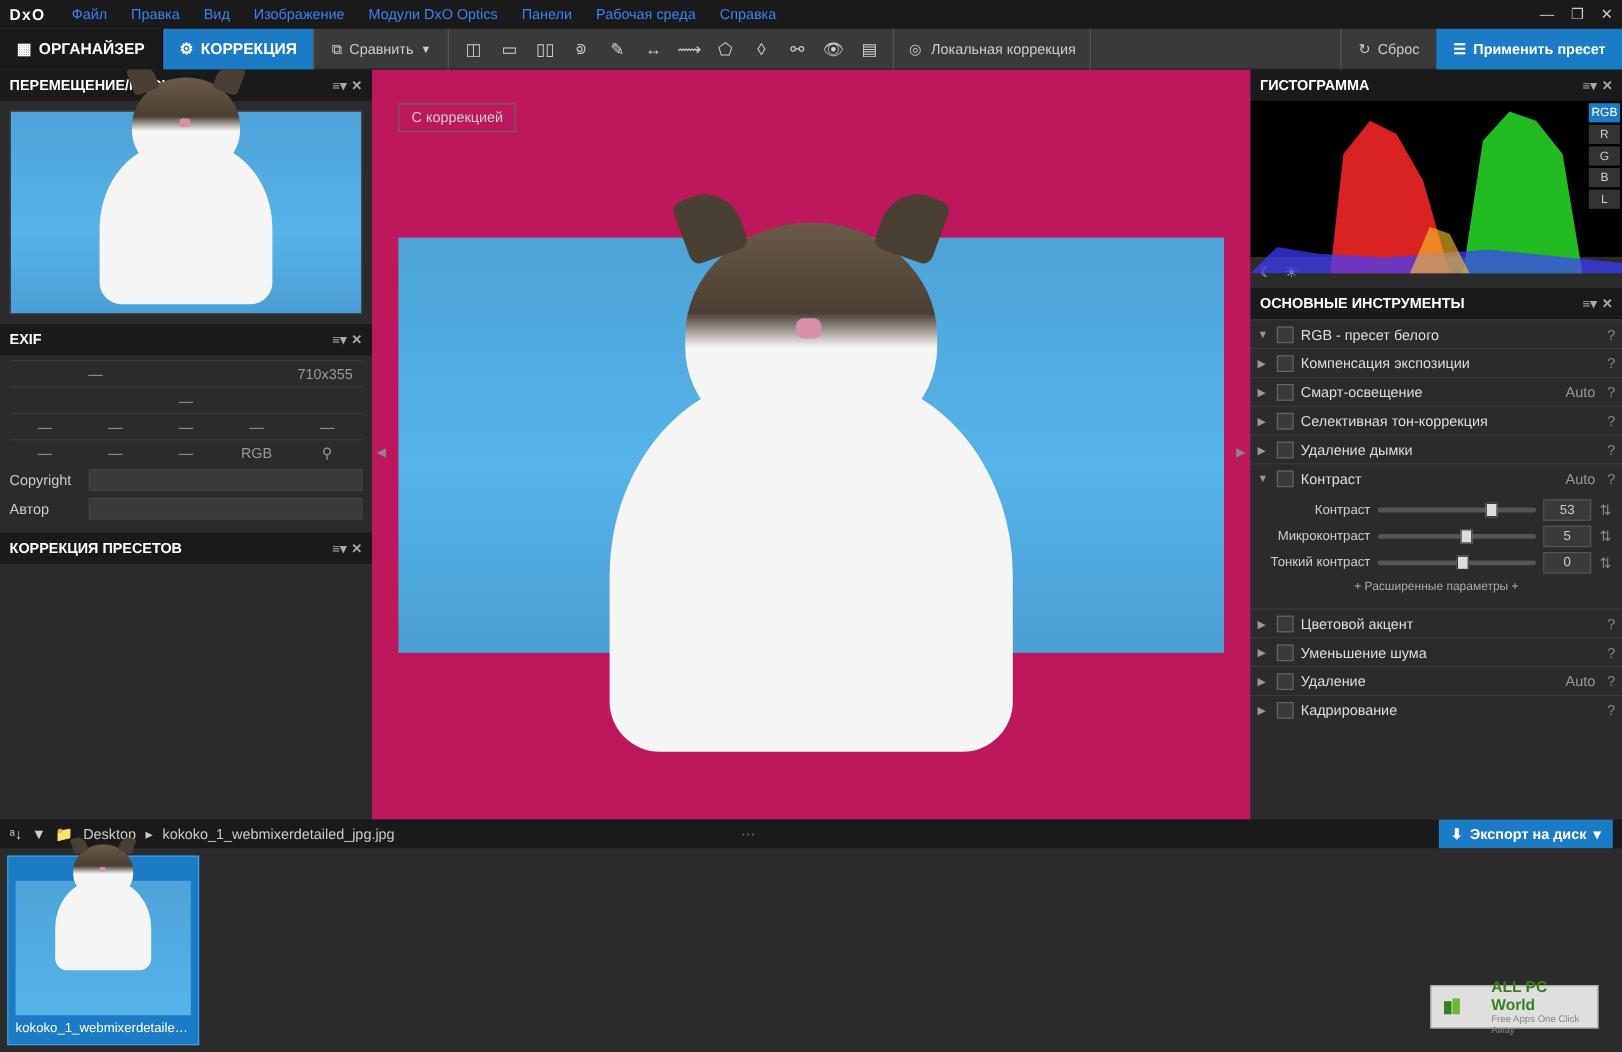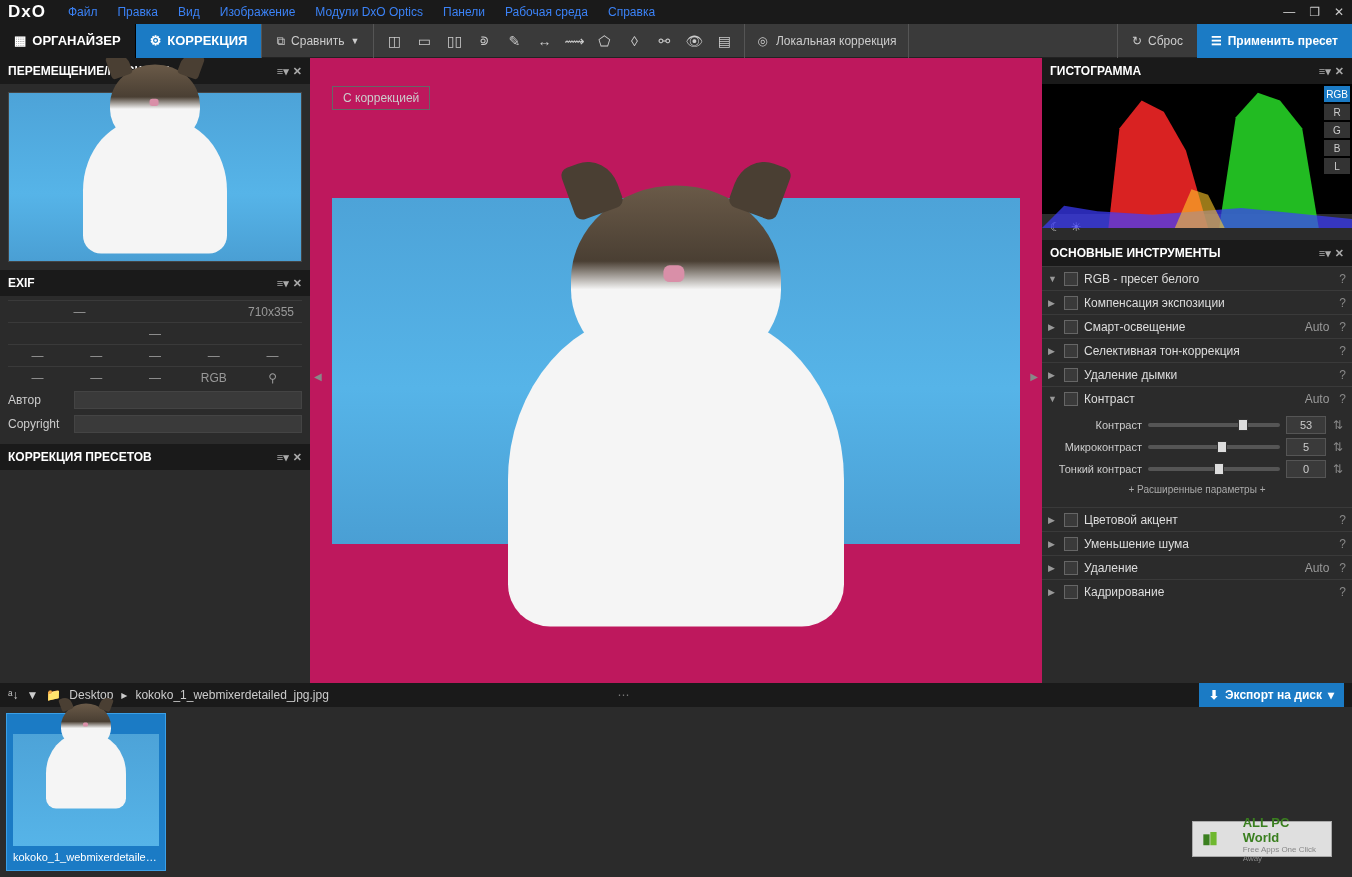--- a/index.html
+++ b/index.html
@@ -1,21 +1,21 @@
 <!DOCTYPE html>
 <html><head>
 <meta charset="utf-8">
 <style>
 * { margin:0; padding:0; box-sizing:border-box; font-family:"Segoe UI",Arial,sans-serif; user-select:none; }
 html,body { width:1352px; height:877px; background:#2b2b2b; color:#ccc; font-size:12px; overflow:hidden; }
 .app { display:flex; flex-direction:column; height:100%; }
 
 
 .titlebar { height:24px; background:#1a1a1a; display:flex; align-items:center; padding:0 8px; }
-.titlebar .logo { font-weight:bold; color:#fff; font-size:17px; margin-right:12px; letter-spacing:1px; }
+.titlebar .logo { font-weight:bold; color:#fff; font-size:13px; margin-right:12px; letter-spacing:1px; }
 .titlebar .menu-item { padding:0 10px; font-size:12px; color:#3b82f6; cursor:pointer; }
 .titlebar .win-controls { margin-left:auto; display:flex; gap:14px; }
 .titlebar .win-controls span { cursor:pointer; font-size:12px; }
 
 
 .modebar { height:34px; background:#3a3a3a; display:flex; align-items:center; border-bottom:1px solid #222; }
 .tab { height:34px; display:flex; align-items:center; padding:0 14px; gap:6px; font-size:13px; font-weight:600; cursor:pointer; }
 .tab.organizer { background:#1a1a1a; color:#fff; border-right:1px solid #000; }
 .tab.correction { background:#1b7bc5; color:#fff; }
 .compare { display:flex; align-items:center; gap:6px; padding:0 14px; border-left:1px solid #555; border-right:1px solid #555; height:34px; cursor:pointer; }
@@ -214,25 +214,25 @@
             <span>—</span>
           </div>
         <div class="exifrow">
             <span>—</span>
             <span>—</span>
             <span>—</span>
             <span>RGB</span>
             <span>⚲</span>
           </div>
         <div class="exiflabel">
+            <span class="lbl">Copyright</span>
+            <div class="val"></div>
+          </div>
+        <div class="exiflabel">
             <span class="lbl">Автор</span>
-            <div class="val"></div>
-          </div>
-        <div class="exiflabel">
-            <span class="lbl">Copyright</span>
             <div class="val"></div>
           </div>
       </div>
 
       <div class="phead">
         <span>КОРРЕКЦИЯ ПРЕСЕТОВ</span>
         <div class="pctrl">
             <span>≡▾</span>
             <span>✕</span>
           </div>

